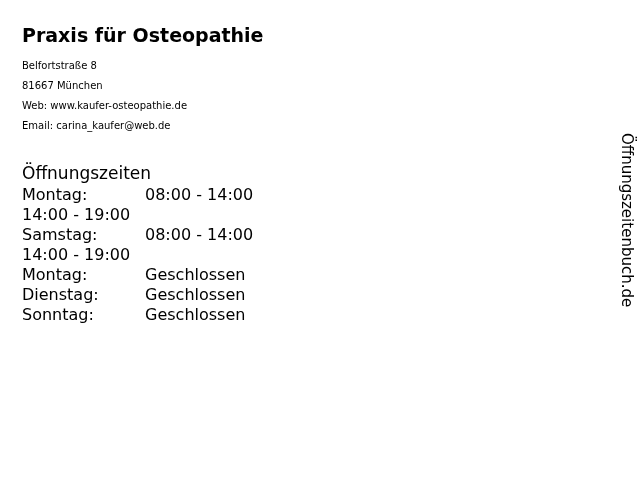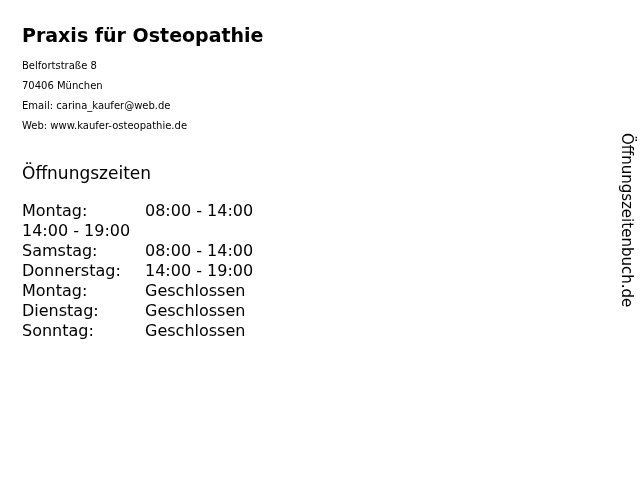--- a/index.html
+++ b/index.html
@@ -43,21 +43,21 @@
     line-height: 20px;
     margin: 0;
     position: absolute;
     left: 22px;
     top: 163px;
     white-space: nowrap;
   }
   .hours-table {
     position: absolute;
     left: 22px;
-    top: 201px;
+    top: 185px;
   }
   .hours-row {
     display: flex;
     font-size: 16px;
     line-height: 20px;
     white-space: nowrap;
   }
   .hours-day {
     display: inline-block;
     width: 123px;
@@ -80,42 +80,41 @@
 </head>
 <body>
 
 <div class="page">
 
   <div class="content">
     <h1 class="biz-title">Praxis für Osteopathie</h1>
 
     <div class="contact">
       <p class="contact-line">Belfortstraße 8</p>
-      <p class="contact-line">70406 München</p>
+      <p class="contact-line">81667 München</p>
+      <p class="contact-line">Web: www.kaufer-osteopathie.de</p>
       <p class="contact-line">Email: carina_kaufer@web.de</p>
-      <p class="contact-line">Web: www.kaufer-osteopathie.de</p>
     </div>
   </div>
 
   <h2 class="hours-heading">Öffnungszeiten</h2>
 
   <div class="hours-table">
     <div class="hours-row">
       <span class="hours-day">Montag:</span>
       <span class="hours-time">08:00 - 14:00</span>
     </div>
     <div class="hours-row">
       <span class="hours-time">14:00 - 19:00</span>
     </div>
     <div class="hours-row">
       <span class="hours-day">Samstag:</span>
       <span class="hours-time">08:00 - 14:00</span>
     </div>
     <div class="hours-row">
-      <span class="hours-day">Donnerstag:</span>
       <span class="hours-time">14:00 - 19:00</span>
     </div>
     <div class="hours-row">
       <span class="hours-day">Montag:</span>
       <span class="hours-time">Geschlossen</span>
     </div>
     <div class="hours-row">
       <span class="hours-day">Dienstag:</span>
       <span class="hours-time">Geschlossen</span>
     </div>

